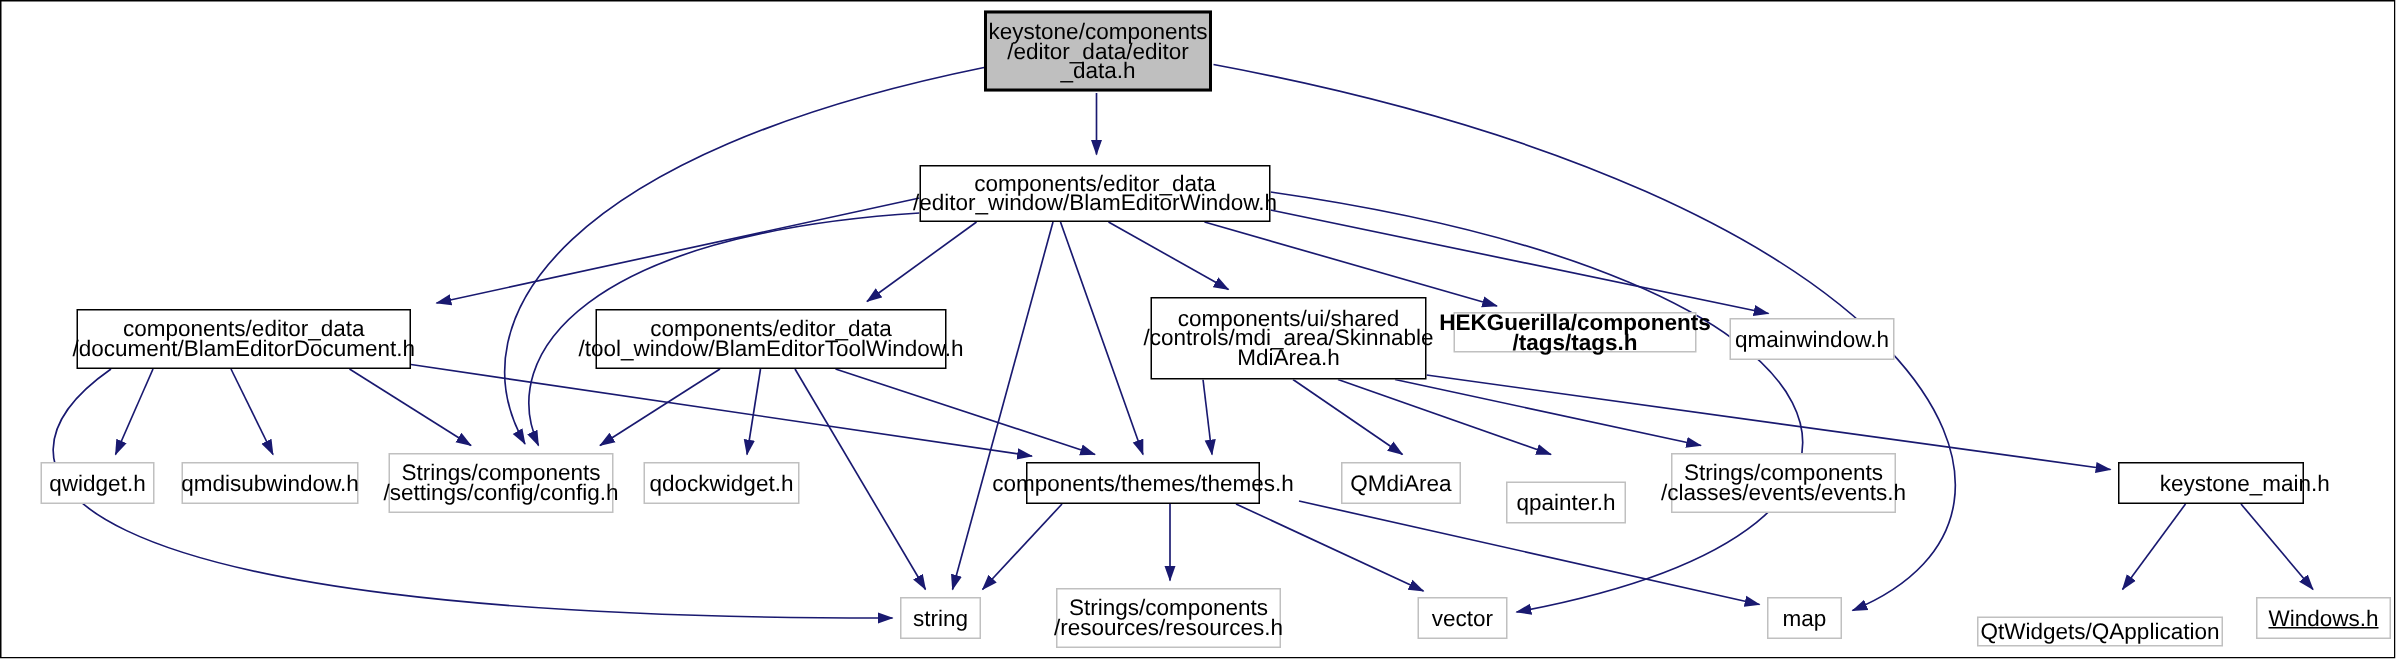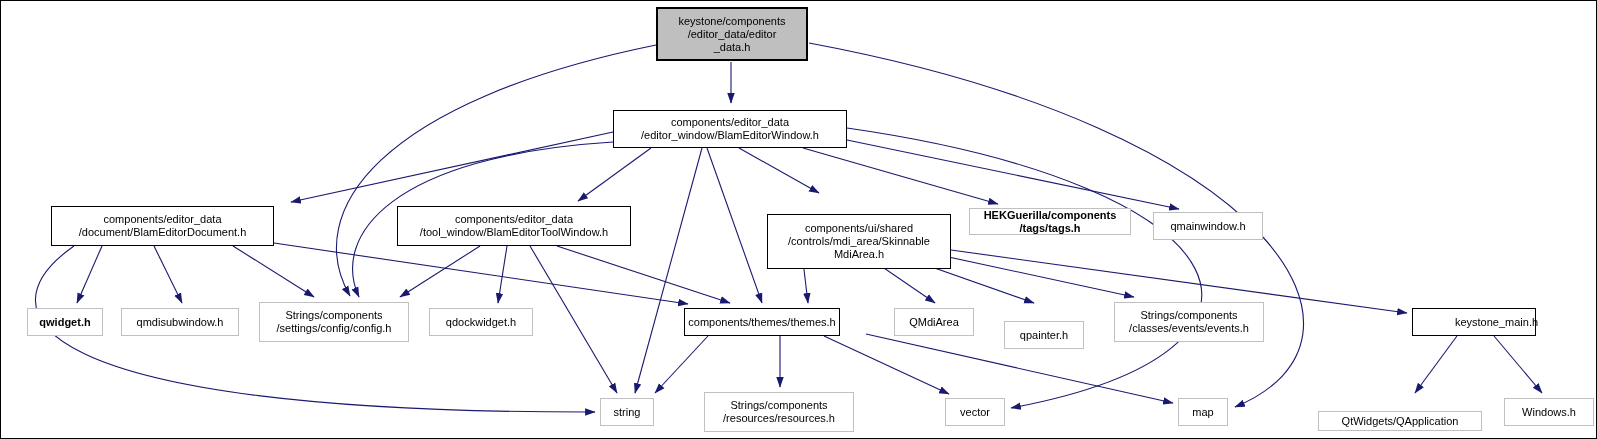--- a/index.html
+++ b/index.html
@@ -11,21 +11,21 @@
     font-family:"Liberation Sans", sans-serif;
     overflow:hidden;
   }
   #edges{position:absolute;left:0;top:0;width:100%;height:100%;}
   .node{
     position:absolute;
     box-sizing:border-box;
     display:flex;align-items:center;justify-content:center;
     text-align:center;
     white-space:pre-line;
-    font-size:11px;line-height:13px;color:#000;
+    font-size:15px;line-height:13px;color:#000;
     background:#fff;
     padding:1px 3px;
     cursor:default;
   }
   .node.root{background:#bfbfbf;border:2px solid #000;}
   .node.internal{border:1px solid #000;}
   .node.external{border:1px solid #c0c0c0;}
 </style>
 </head>
 <body>
@@ -73,38 +73,38 @@
   <div id="nodes">
       <div class="node root" style="left: 655px; top: 6px; width: 152px; height: 54px;">keystone/components
 /editor_data/editor
 _data.h</div>
       <div class="node internal" style="left: 612px; top: 109px; width: 234px; height: 38px;">components/editor_data
 /editor_window/BlamEditorWindow.h</div>
       <div class="node internal" style="left: 50px; top: 205px; width: 223px; height: 40px;">components/editor_data
 /document/BlamEditorDocument.h</div>
       <div class="node internal" style="left: 396px; top: 205px; width: 234px; height: 40px;">components/editor_data
 /tool_window/BlamEditorToolWindow.h</div>
-      <div class="node internal" style="left: 766px; top: 197px; width: 184px; height: 55px; margin-top: 16px;">components/ui/shared
+      <div class="node internal" style="left: 766px; top: 197px; width: 184px; height: 55px;">components/ui/shared
 /controls/mdi_area/Skinnable
 MdiArea.h</div>
       <div class="node external" style="left: 968px; top: 207px; width: 162px; height: 27px; font-weight: bold;">HEKGuerilla/components
 /tags/tags.h</div>
       <div class="node external" style="left: 1152px; top: 211px; width: 110px; height: 28px;">qmainwindow.h</div>
-      <div class="node external" style="left: 26px; top: 307px; width: 76px; height: 28px; font-weight: bold;">qwidget.h</div>
+      <div class="node external" style="left: 26px; top: 307px; width: 76px; height: 28px;">qwidget.h</div>
       <div class="node external" style="left: 120px; top: 307px; width: 118px; height: 28px;">qmdisubwindow.h</div>
       <div class="node external" style="left: 258px; top: 301px; width: 150px; height: 40px;">Strings/components
 /settings/config/config.h</div>
       <div class="node external" style="left: 428px; top: 307px; width: 104px; height: 28px;">qdockwidget.h</div>
       <div class="node internal" style="left: 683px; top: 307px; width: 156px; height: 28px;">components/themes/themes.h</div>
       <div class="node external" style="left: 893px; top: 307px; width: 80px; height: 28px;">QMdiArea</div>
       <div class="node external" style="left: 1003px; top: 307px; width: 80px; height: 28px; margin-top: 13px;">qpainter.h</div>
       <div class="node external" style="left: 1113px; top: 301px; width: 150px; height: 40px;">Strings/components
 /classes/events/events.h</div>
       <div class="node internal" style="left: 1411px; top: 307px; width: 124px; height: 28px; padding-left: 48px;">keystone_main.h</div>
       <div class="node external" style="left: 599px; top: 397px; width: 54px; height: 28px;">string</div>
       <div class="node external" style="left: 703px; top: 391px; width: 150px; height: 40px;">Strings/components
 /resources/resources.h</div>
       <div class="node external" style="left: 944px; top: 397px; width: 60px; height: 28px;">vector</div>
       <div class="node external" style="left: 1177px; top: 397px; width: 50px; height: 28px;">map</div>
       <div class="node external" style="left: 1317px; top: 410px; width: 164px; height: 20px;">QtWidgets/QApplication</div>
-      <div class="node external" style="left: 1503px; top: 397px; width: 90px; height: 28px;">Windows.h</div>
+      <div class="node external" style="left: 1503px; top: 397px; width: 90px; height: 28px; text-decoration: underline;">Windows.h</div>
     </div>
 </div>
 
 </body></html>

